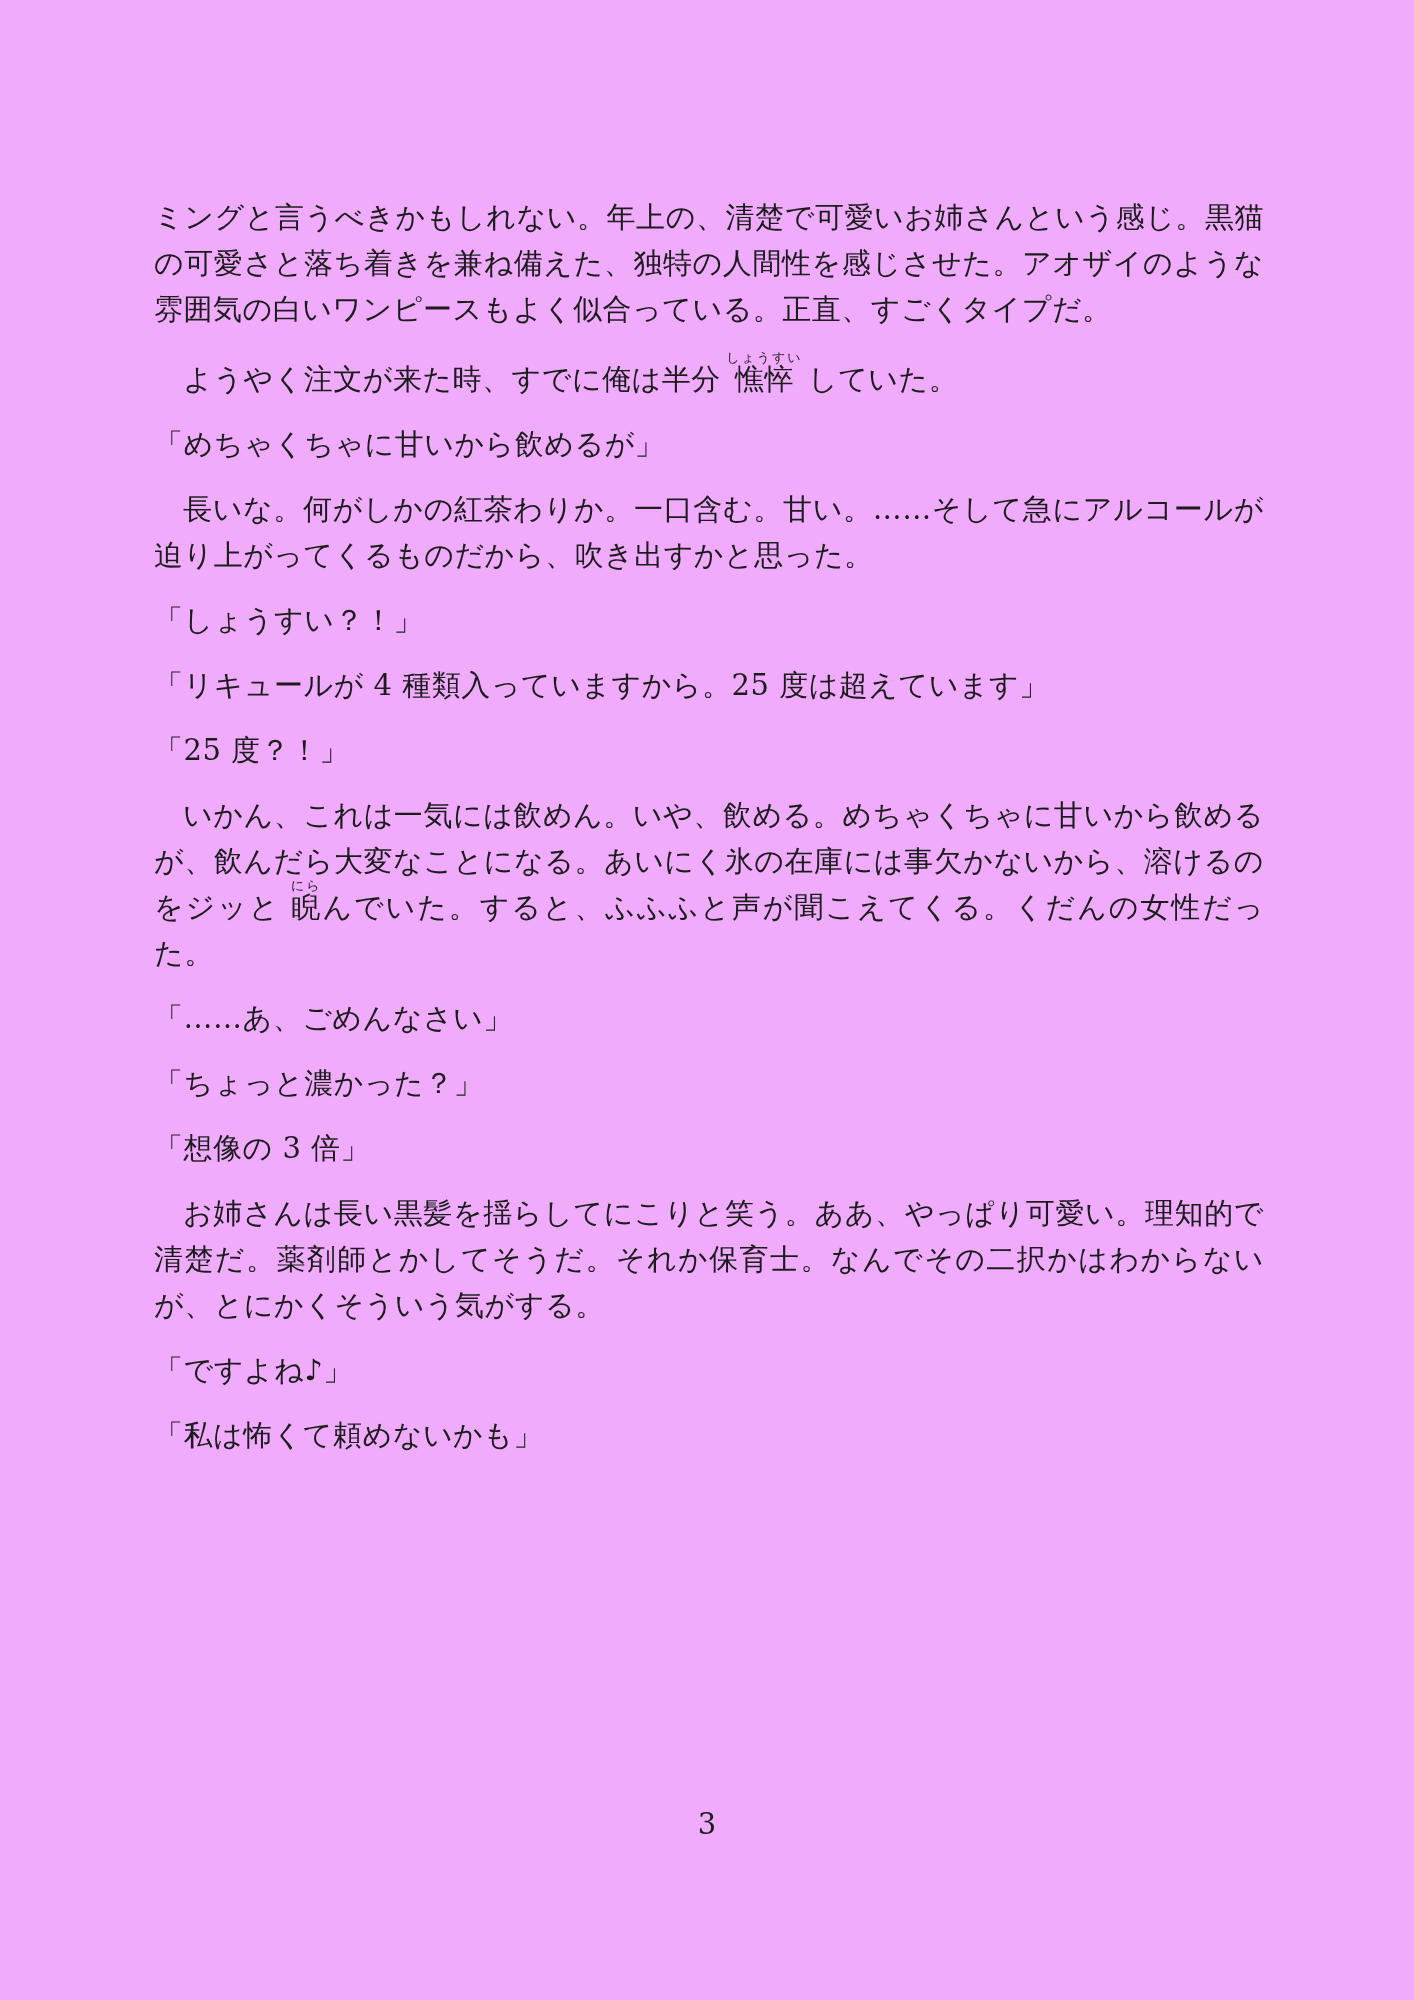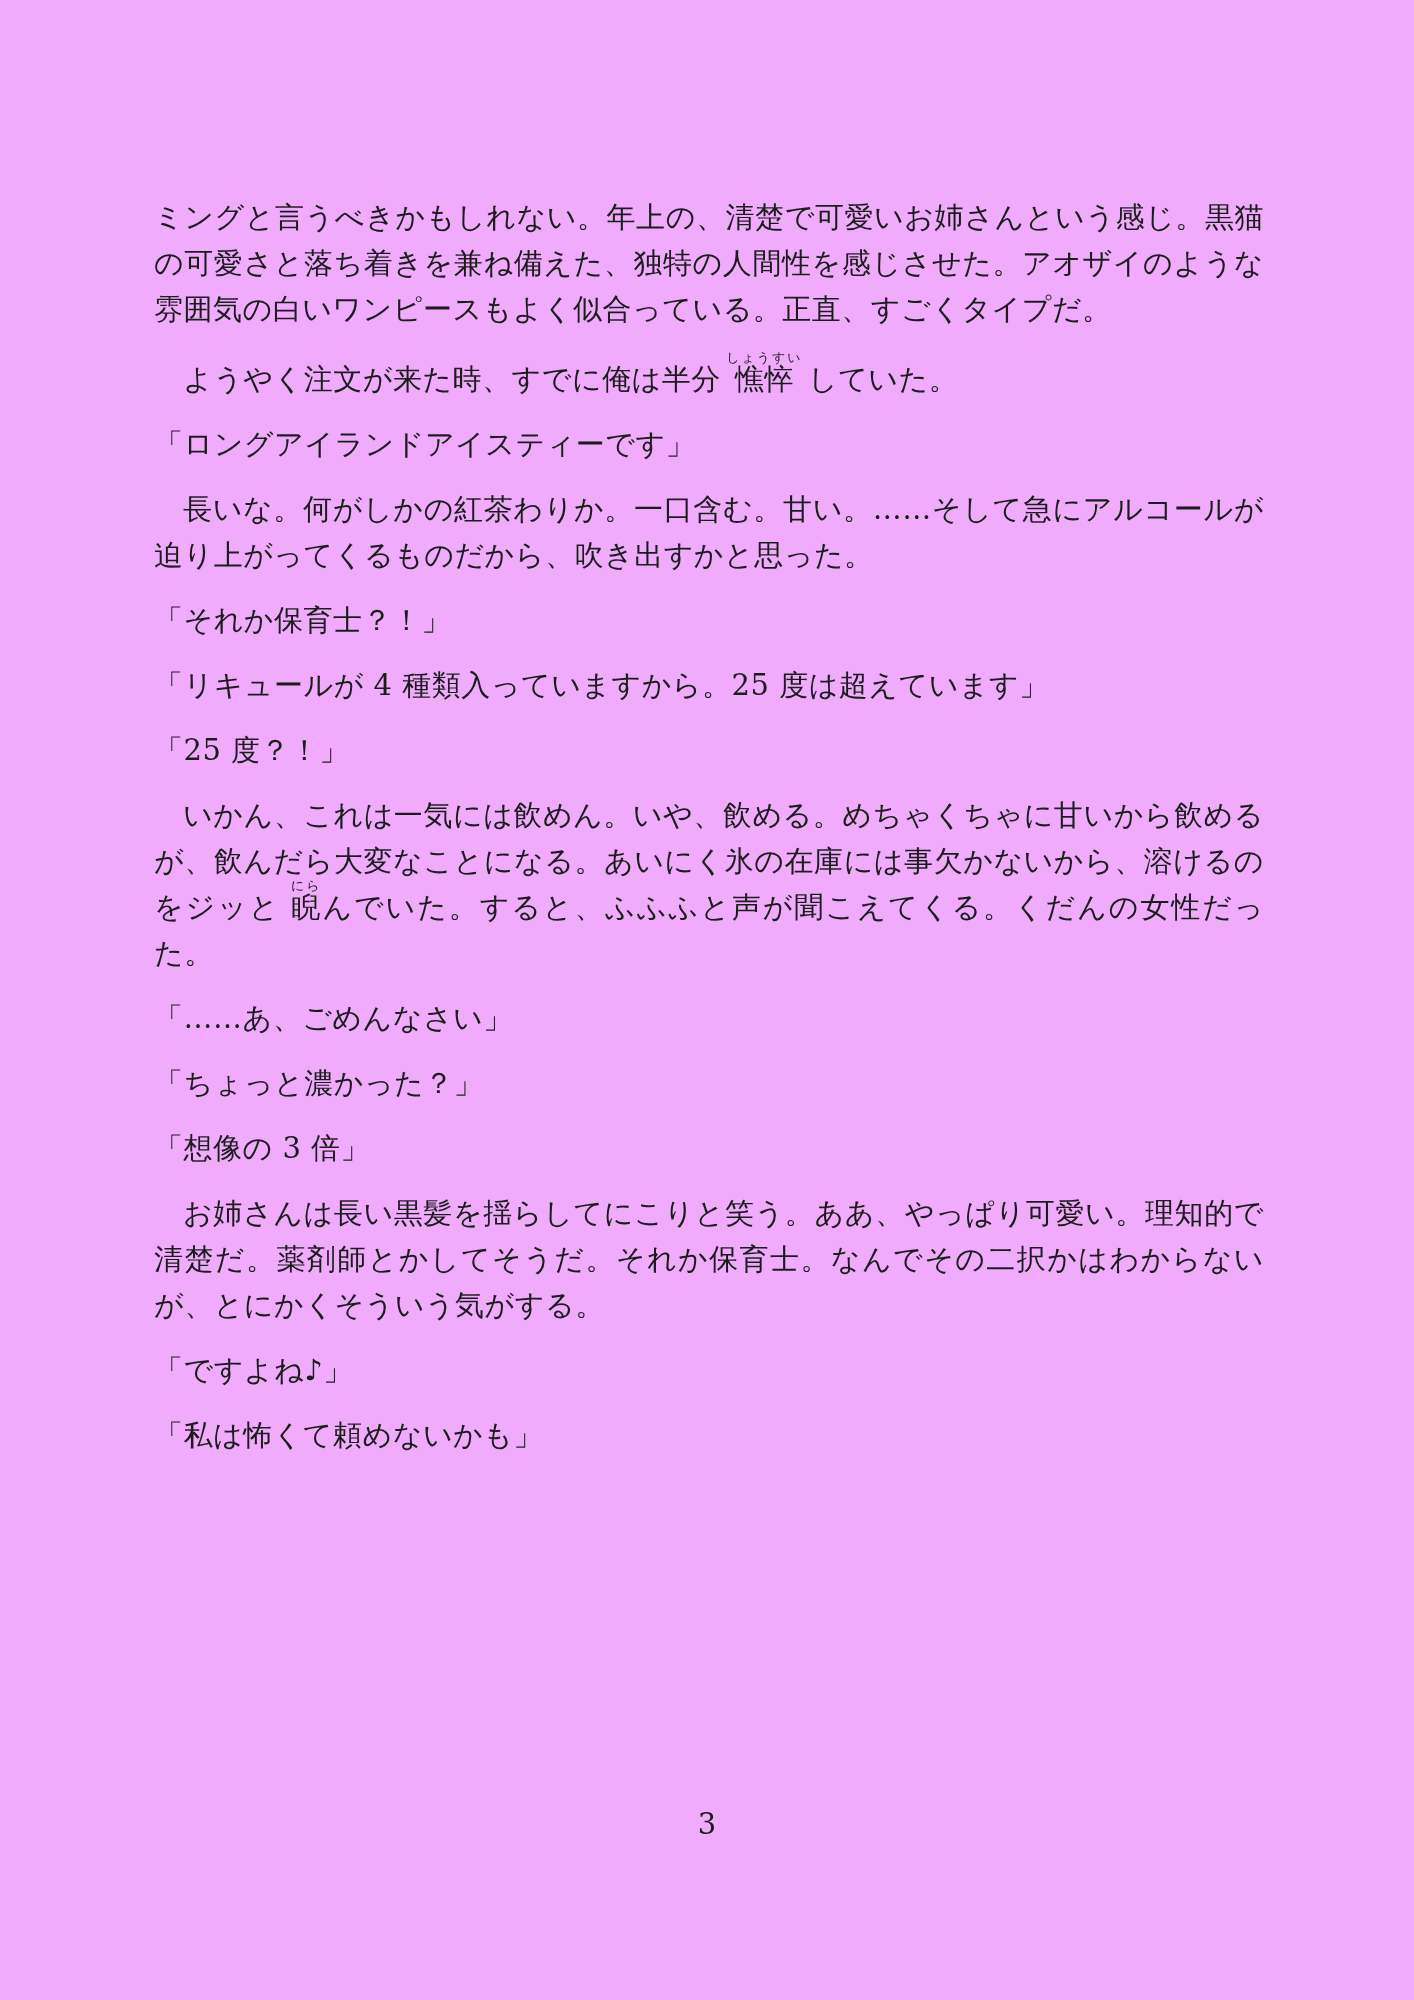--- a/index.html
+++ b/index.html
@@ -55,25 +55,25 @@
 </head>
 <body>
 
 <div class="page">
 
   <p class="block">ミングと言うべきかもしれない。年上の、清楚で可愛いお姉さんという感じ。黒猫の可愛さと落ち着きを兼ね備えた、独特の人間性を感じさせた。アオザイのような雰囲気の白いワンピースもよく似合っている。正直、すごくタイプだ。</p>
 
 
   <p class="block indent gap-md"><span>ようやく注文が来た時、すでに俺は半分 </span><ruby><span>憔悴</span><rt>しょうすい</rt></ruby><span> していた。</span></p>
 
-  <p class="block gap-md">「ロングアイランドアイスティーです」</p>
+  <p class="block gap-md">「めちゃくちゃに甘いから飲めるが」</p>
 
   <p class="block indent">長いな。何がしかの紅茶わりか。一口含む。甘い。……そして急にアルコールが迫り上がってくるものだから、吹き出すかと思った。</p>
 
-  <p class="block">「それか保育士？！」</p>
+  <p class="block">「しょうすい？！」</p>
 
   <p class="block">「リキュールが 4 種類入っていますから。25 度は超えています」</p>
 
   <p class="block">「25 度？！」</p>
 
   <p class="block indent"><span>いかん、これは一気には飲めん。いや、飲める。めちゃくちゃに甘いから飲めるが、飲んだら大変なことになる。あいにく氷の在庫には事欠かないから、溶けるのをジッと </span><ruby><span>睨</span><rt>にら</rt></ruby><span>んでいた。すると、ふふふと声が聞こえてくる。くだんの女性だった。</span></p>
 
   <p class="block">「……あ、ごめんなさい」</p>
 
 

